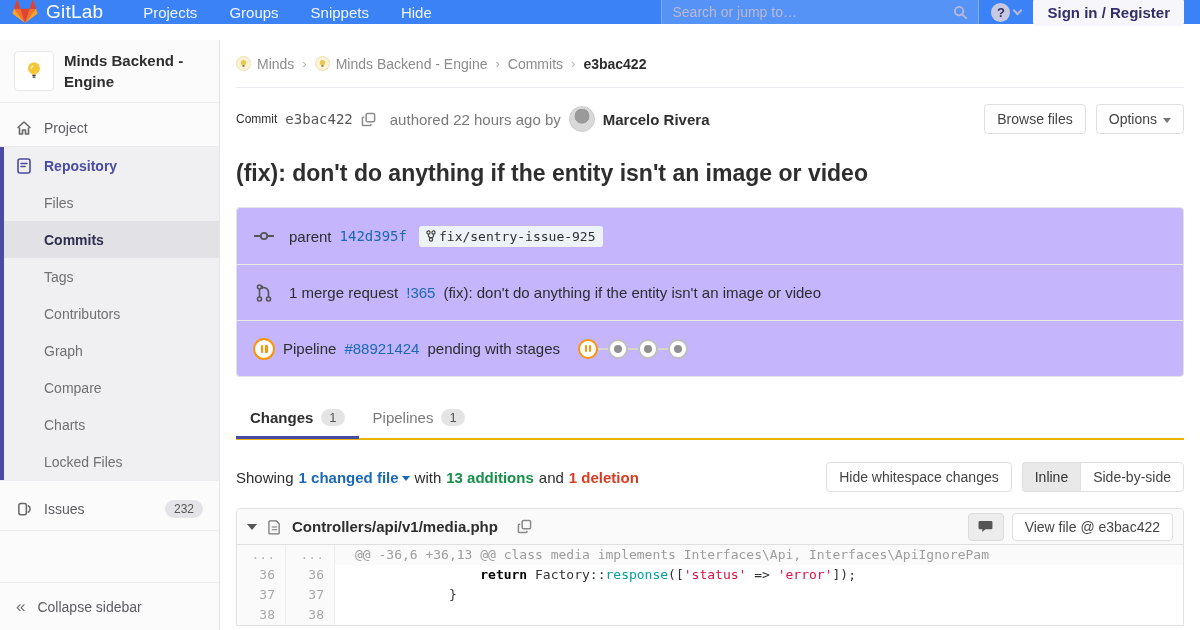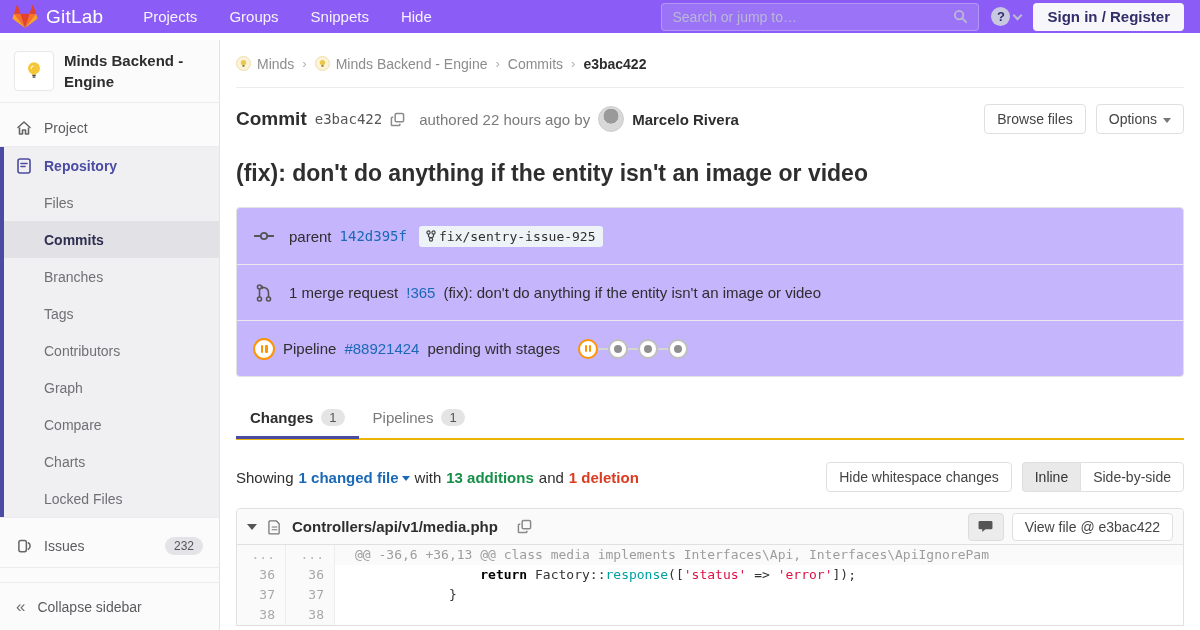--- a/index.html
+++ b/index.html
@@ -1,22 +1,22 @@
 <!DOCTYPE html>
 <html><head>
 <meta charset="utf-8">
 <style>
   * { margin:0; padding:0; box-sizing:border-box; }
   html,body { width:1200px; height:630px; overflow:hidden; background:#fff;
     font-family:"Liberation Sans", sans-serif; color:#2e2e2e; }
   .mono { font-family:"DejaVu Sans Mono","Liberation Mono",monospace; }
 
   
-  .navbar { position:absolute; top:0; left:0; width:1200px; height:33px;
-    background:#8b5cf6; display:flex; align-items:center; z-index:30; }
+  .navbar { position:absolute; top:0; left:0; width:1200px; height:24px;
+    background:#3b82f6; display:flex; align-items:center; z-index:30; }
   .logo-wrap { display:flex; align-items:center; gap:8px; padding:0 8px 0 12px; }
   .logo-text { color:#fff; font-size:19px; letter-spacing:.2px; }
   .nav-menu { display:flex; align-items:center; gap:4px; margin-left:18px; }
   .nav-item { color:rgba(255,255,255,.92); font-size:15px; padding:9px 14px; cursor:pointer; border-radius:3px; }
   .nav-right { margin-left:auto; display:flex; align-items:center; gap:12px; padding-right:16px; }
   .search-box { width:318px; height:28px; background:rgba(255,255,255,.14);
     border:1px solid rgba(255,255,255,.25); border-radius:4px; display:flex; align-items:center; padding:0 10px; }
   .search-box input { flex:1; background:transparent; border:none; outline:none;
     color:#e8e8f4; font-size:14px; font-family:"Liberation Sans",sans-serif; }
   .search-box input::placeholder { color:#b9b8d6; }
@@ -57,21 +57,21 @@
   .breadcrumb-bar { height:48px; display:flex; align-items:center; padding:0 16px;
     border-bottom:1px solid #ececf0; margin:0 16px; padding:0; }
   .crumbs { display:flex; align-items:center; gap:8px; font-size:14px; color:#8c8c8c; }
   .crumb { display:flex; align-items:center; gap:6px; cursor:pointer; }
   .mini-av { width:15px; height:15px; border-radius:50%; background:#fdf3d7; border:1px solid #ecdfae;
     display:flex; align-items:center; justify-content:center; }
   .crumb-sep { color:#b0b0b0; font-size:13px; }
   .crumb-current { color:#2e2e2e; font-weight:bold; }
 
   .commit-head { display:flex; align-items:center; padding:16px 16px 0 16px; }
-  .ch-label { font-weight:bold; font-size:19px; }
+  .ch-label { font-weight:normal; font-size:12px; }
   .ch-hash { font-size:14px; color:#555; margin-left:8px; }
   .copy-btn { margin-left:8px; cursor:pointer; display:inline-flex; }
   .ch-meta { color:#7a7a7a; font-size:15px; margin-left:14px; display:flex; align-items:center; gap:8px; }
   .avatar { width:26px; height:26px; border-radius:50%;
     background:radial-gradient(circle at 50% 38%, #9a9a9a 0 38%, #d8d8d8 40%); border:1px solid #ccc; }
   .author-name { color:#2e2e2e; font-weight:bold; font-size:15px; }
   .head-buttons { margin-left:auto; display:flex; gap:10px; }
   .btn { background:#fff; border:1px solid #dfdfdf; border-radius:4px; height:30px;
     padding:0 12px; font-size:14px; color:#444; cursor:pointer; font-family:"Liberation Sans",sans-serif; }
   .caret-down { display:inline-block; width:0; height:0; border-left:4px solid transparent;
@@ -211,21 +211,20 @@
         <span class="sicon">
           <svg width="14" height="16" viewBox="0 0 14 16">
             <rect x="1" y="1" width="12" height="14" rx="2" fill="none" stroke="#4b4ba3" stroke-width="1.6"></rect>
             <path d="M4 5.5h6M4 8.5h4" stroke="#4b4ba3" stroke-width="1.6" stroke-linecap="round"></path>
           </svg>
         </span>
         <span>Repository</span>
       </div>
       <div class="sub-item">Files</div>
       <div class="sub-item active">Commits</div>
-      <div class="sub-item">Branches</div>
       <div class="sub-item">Tags</div>
       <div class="sub-item">Contributors</div>
       <div class="sub-item">Graph</div>
       <div class="sub-item">Compare</div>
       <div class="sub-item">Charts</div>
       <div class="sub-item">Locked Files</div>
     </div>
     <div class="side-item issues-row">
       <span class="sicon">
         <svg width="15" height="16" viewBox="0 0 16 16">

